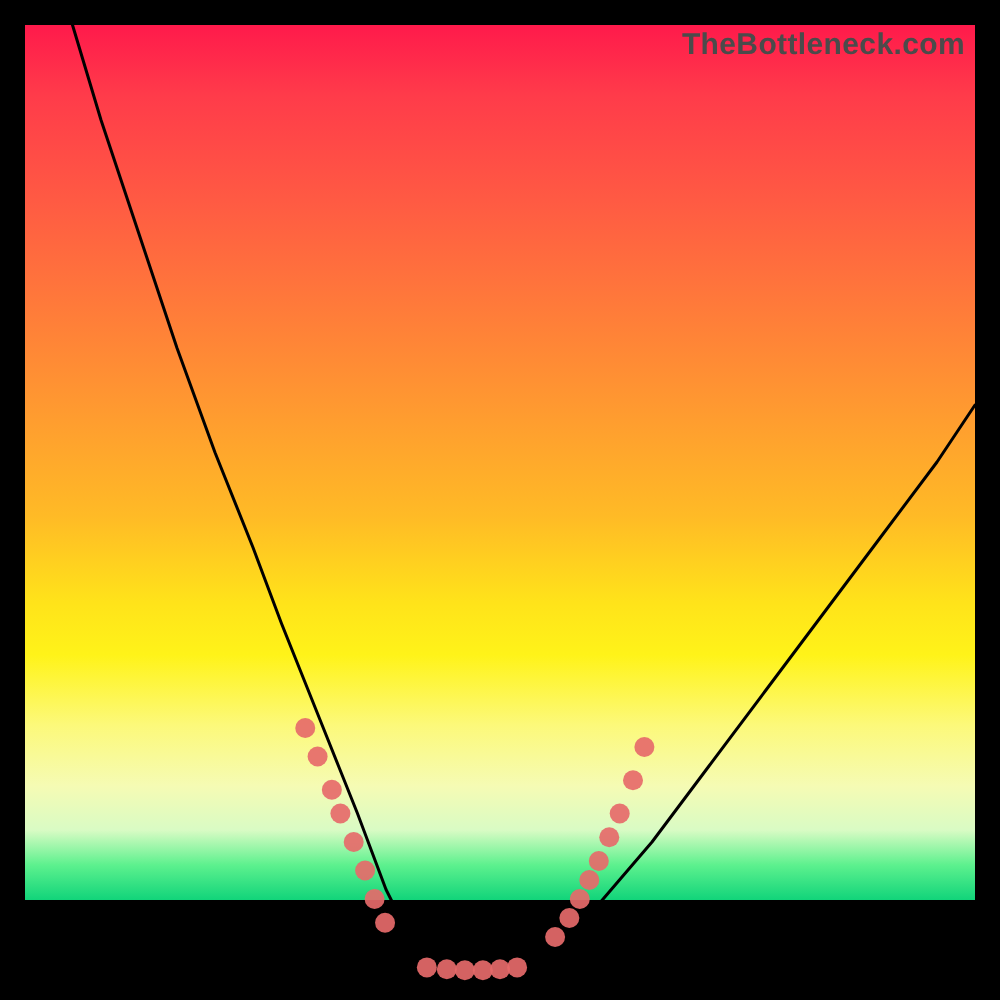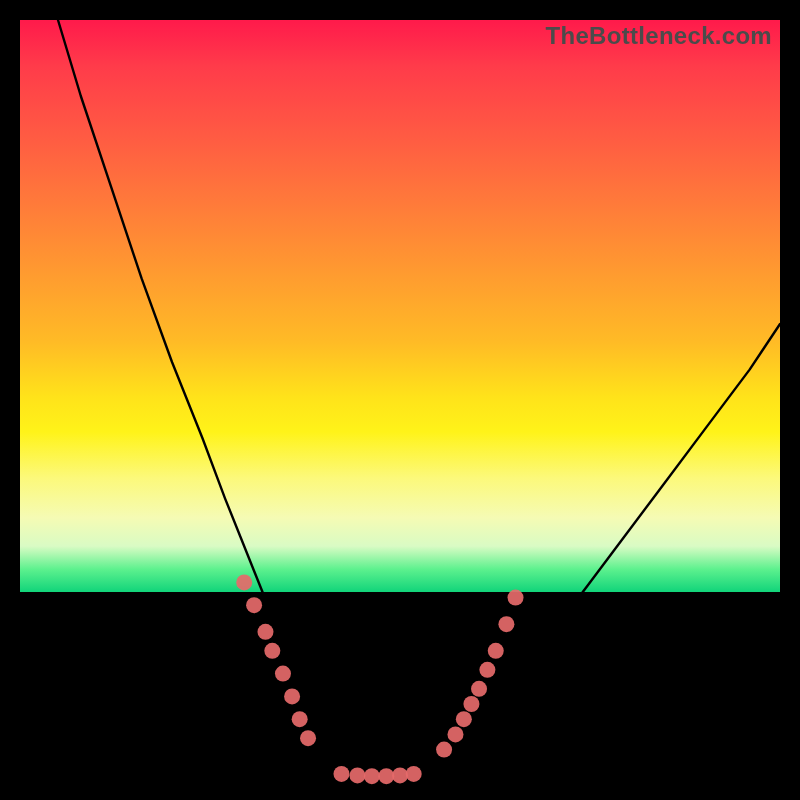--- a/index.html
+++ b/index.html
@@ -15,21 +15,21 @@
     position: relative;
     width: 800px;
     height: 800px;
     background: #000;
   }
   .plot-area {
     position: absolute;
     left: 20px;
     top: 20px;
     width: 760px;
-    height: 572px;
+    height: 700px;
     
     background: linear-gradient(
       to bottom,
       #ff1a4b 0%,
       #ff3b4a 8%,
       #ff5a43 20%,
       #ff7a3a 32%,
       #ff9a30 44%,
       #ffba26 56%,
       #ffe31a 66%,

